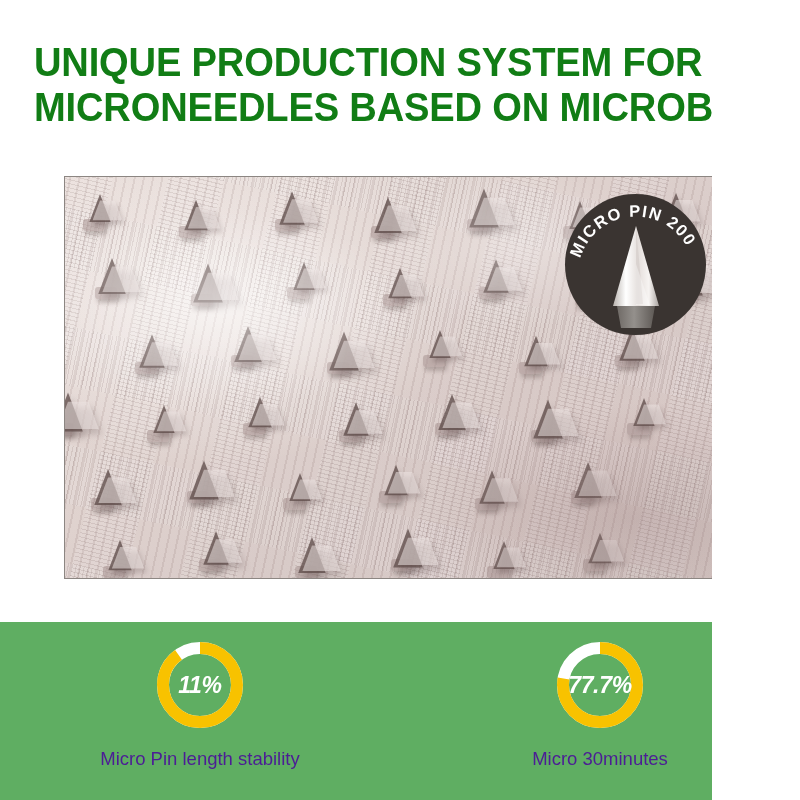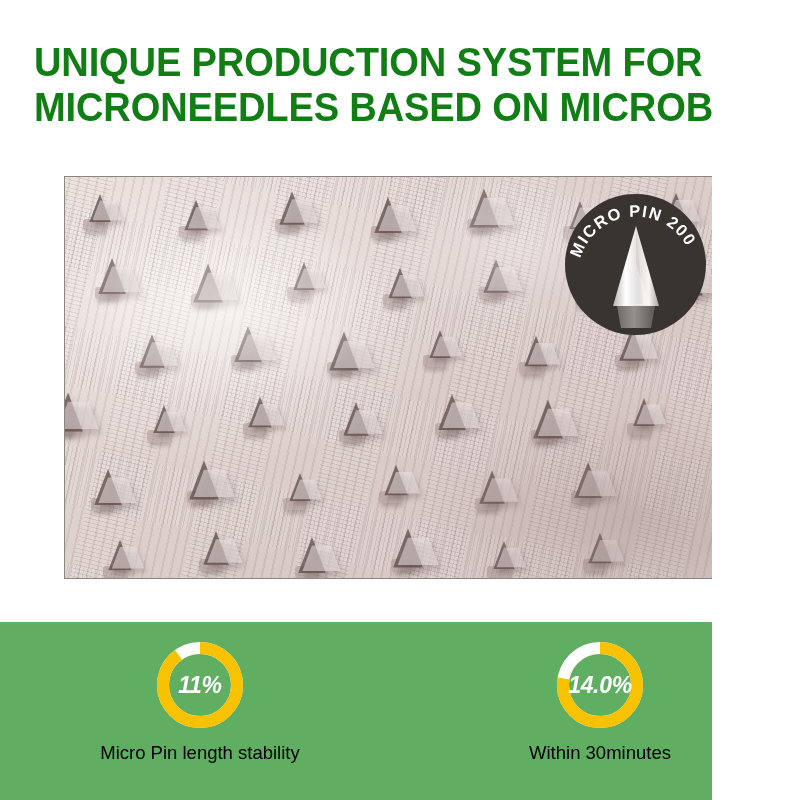--- a/index.html
+++ b/index.html
@@ -217,22 +217,22 @@
     align-items: center;
     justify-content: center;
     color: #ffffff;
     font-family: "Liberation Sans", sans-serif;
     font-weight: bold;
     font-style: italic;
     font-size: 23px;
     letter-spacing: -0.3px;
   }
   .stat-label {
-    margin-top: 10px;
-    color: #000000;
+    margin-top: 16px;
+    color: #4c1d95;
     font-family: "Liberation Sans", sans-serif;
     font-size: 18.5px;
     line-height: 25px;
     text-align: right;
     white-space: nowrap;
   }
 </style>
 </head>
 <body>
 
@@ -376,22 +376,22 @@
           <div class="stat-label">
             <div>Micro Pin length stability</div>
           </div>
         </div>
         <div class="stat">
           <div class="ring-wrap">
             <svg width="90" height="90" viewBox="0 0 90 90">
               <circle cx="45" cy="45" r="37" fill="none" stroke="#ffffff" stroke-width="12"></circle>
               <circle cx="45" cy="45" r="37" fill="none" stroke="#f8c200" stroke-width="12" stroke-dasharray="180.64 232.48"></circle>
             </svg>
-            <div class="ring-value">14.0%</div>
+            <div class="ring-value">77.7%</div>
           </div>
           <div class="stat-label">
-            <div>Within 30minutes</div>
+            <div>Micro 30minutes</div>
           </div>
         </div>
       </div>
   </div>
 
 </div>
 
 </body></html>

